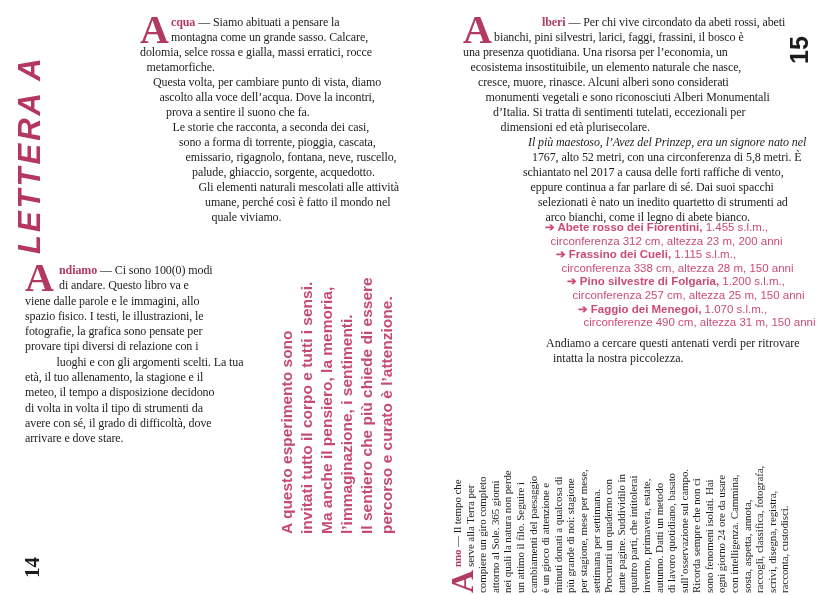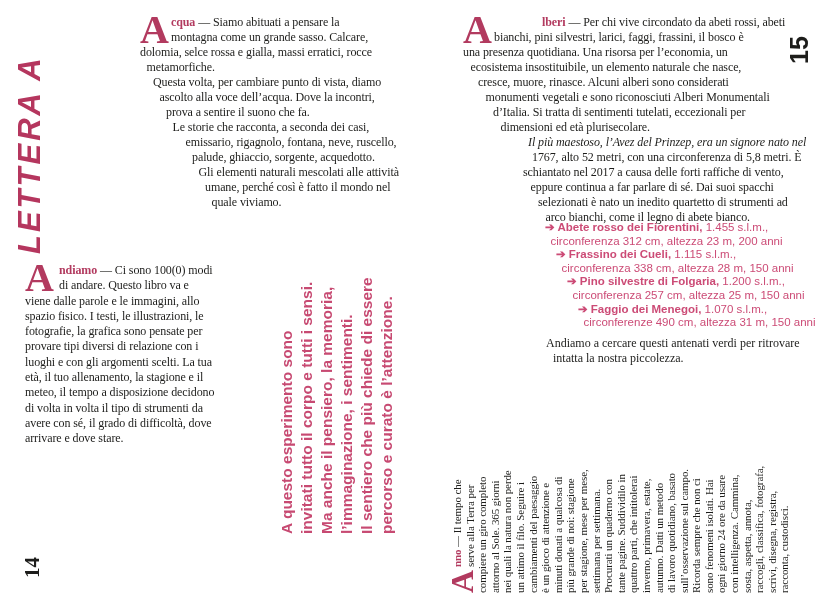--- a/index.html
+++ b/index.html
@@ -77,38 +77,39 @@
     <span class="dropcap" style="font-size:40px;line-height:34px;">A</span>
     <div class="lines serif-lines">
         <div style="margin-left: 31px;"><b>cqua</b> — Siamo abituati a pensare la</div>
         <div style="margin-left: 31px;">montagna come un grande sasso. Calcare,</div>
         <div style="margin-left: 0px;">dolomia, selce rossa e gialla, massi erratici, rocce</div>
         <div style="margin-left: 6.5px;">metamorfiche.</div>
         <div style="margin-left: 13px;">Questa volta, per cambiare punto di vista, diamo</div>
         <div style="margin-left: 19.5px;">ascolto alla voce dell’acqua. Dove la incontri,</div>
         <div style="margin-left: 26px;">prova a sentire il suono che fa.</div>
         <div style="margin-left: 32.5px;">Le storie che racconta, a seconda dei casi,</div>
+        <div style="margin-left: 39px;">sono a forma di torrente, pioggia, cascata,</div>
         <div style="margin-left: 45.5px;">emissario, rigagnolo, fontana, neve, ruscello,</div>
         <div style="margin-left: 52px;">palude, ghiaccio, sorgente, acquedotto.</div>
         <div style="margin-left: 58.5px;">Gli elementi naturali mescolati alle attività</div>
         <div style="margin-left: 65px;">umane, perché così è fatto il mondo nel</div>
         <div style="margin-left: 71.5px;">quale viviamo.</div>
       </div>
   </div>
 
   <div class="entry" style="left:25px;top:263px;width:250px;">
     <span class="dropcap" style="font-size:40px;line-height:34px;">A</span>
     <div class="lines serif-lines" style="line-height:15.3px;">
         <div style="margin-left: 34px;"><b>ndiamo</b> — Ci sono 100(0) modi</div>
         <div style="margin-left: 34px;">di andare. Questo libro va e</div>
         <div style="margin-left: 0px;">viene dalle parole e le immagini, allo</div>
         <div style="margin-left: 0px;">spazio fisico. I testi, le illustrazioni, le</div>
         <div style="margin-left: 0px;">fotografie, la grafica sono pensate per</div>
         <div style="margin-left: 0px;">provare tipi diversi di relazione con i</div>
-        <div style="margin-left: 0px;">luoghi e con gli argomenti scelti. La tua</div>
+        <div style="margin-left: 0px; text-align: center;">luoghi e con gli argomenti scelti. La tua</div>
         <div style="margin-left: 0px;">età, il tuo allenamento, la stagione e il</div>
         <div style="margin-left: 0px;">meteo, il tempo a disposizione decidono</div>
         <div style="margin-left: 0px;">di volta in volta il tipo di strumenti da</div>
         <div style="margin-left: 0px;">avere con sé, il grado di difficoltà, dove</div>
         <div style="margin-left: 0px;">arrivare e dove stare.</div>
       </div>
   </div>
 
   <div class="rotwrap" style="left:277px;top:238px;width:122px;height:296px;">
     <div class="rot quote" style="width:296px;height:122px;transform:translate(0,296px) rotate(-90deg);">

